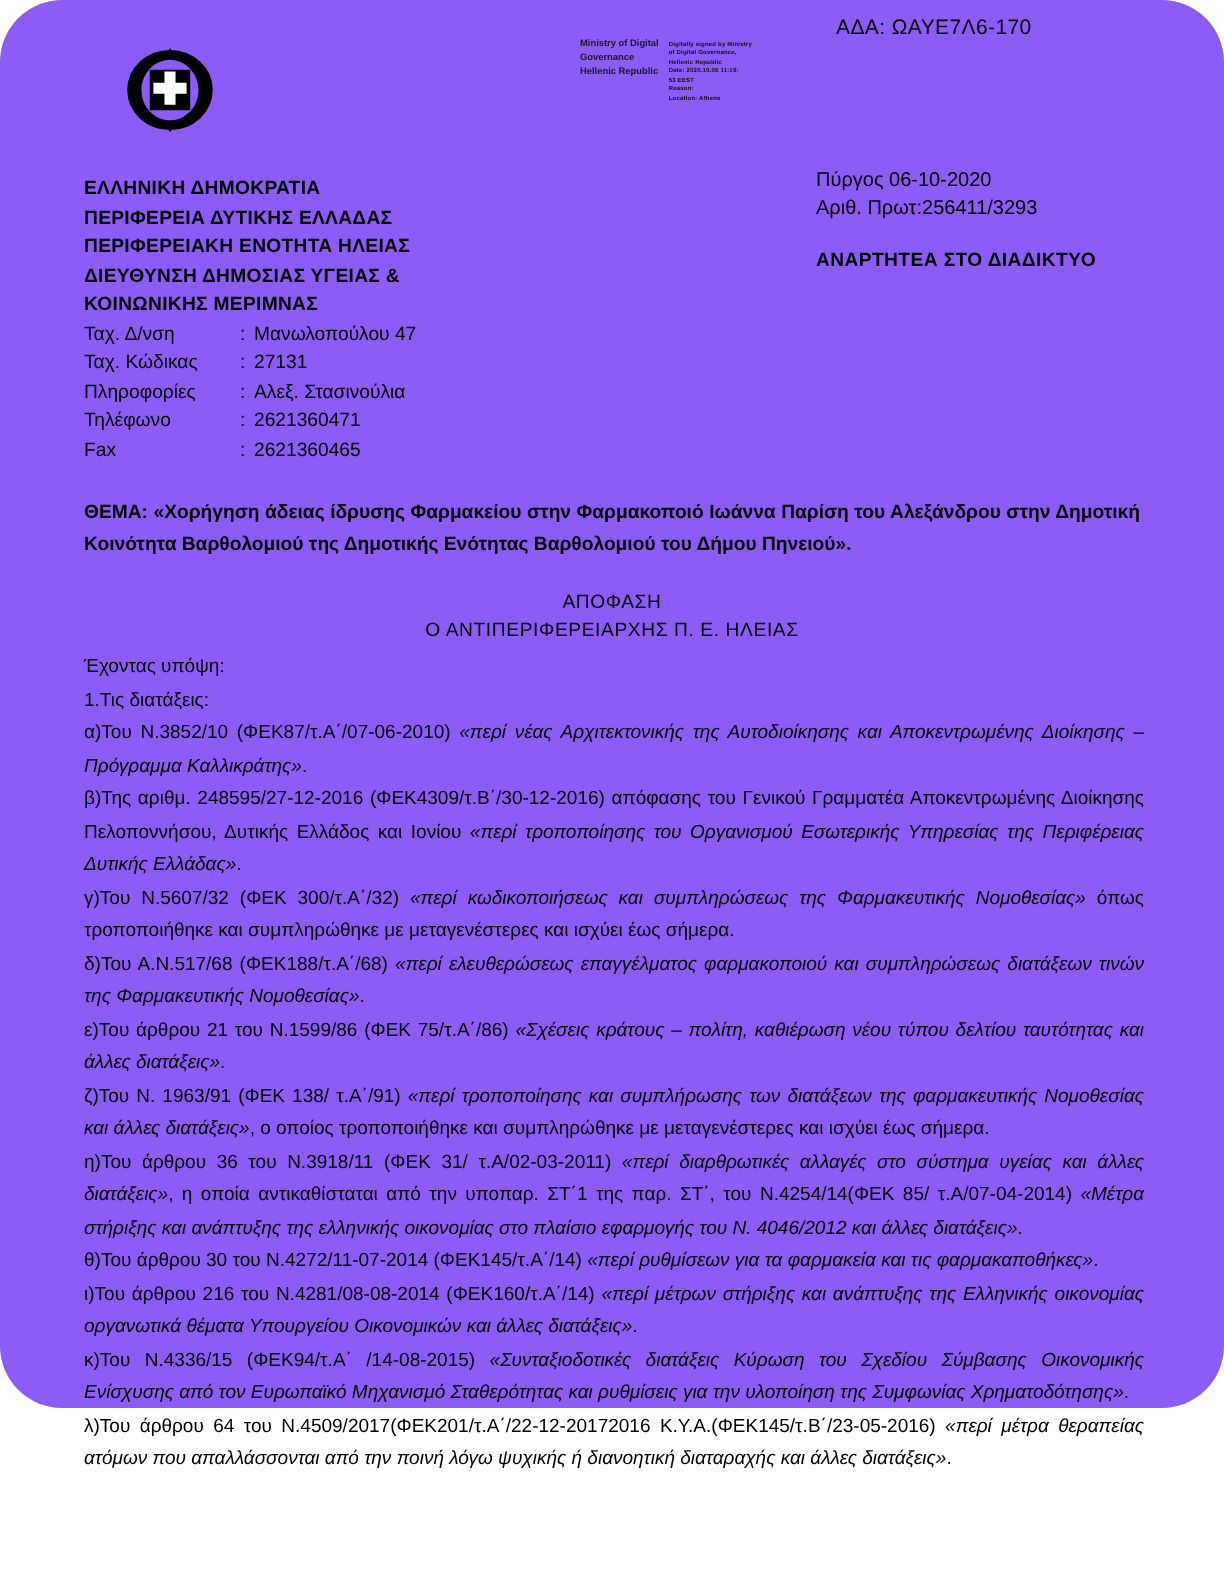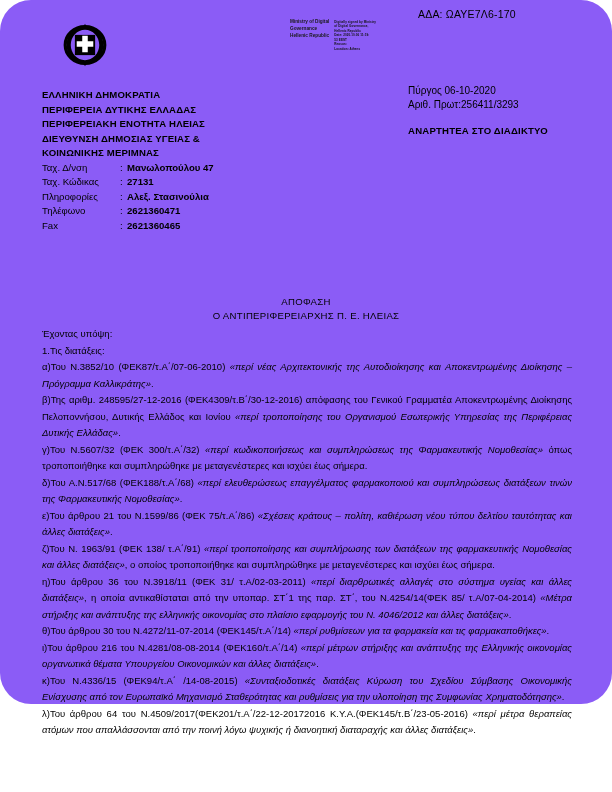--- a/index.html
+++ b/index.html
@@ -82,21 +82,21 @@
     margin-top: 14px;
   }
   .hdr-left .org { letter-spacing: .15px; }
   .kv { display: flex; }
   .kv .k {
     display: inline-block;
     width: 78px;
     font-weight: normal;
   }
   .kv .sep { width: 7px; font-weight: normal; }
-  .kv .v { font-weight: bold; }
+  .kv .v { font-weight: normal; }
 
   
   .hdr-right {
     position: absolute;
     left: 408px;
     top: 84px;
     font-size: 10px;
     line-height: 14.4px;
     white-space: nowrap;
   }
@@ -220,20 +220,21 @@
     </div>
   </div>
 
   <div class="hdr-right">
     <div>Πύργος  06-10-2020</div>
     <div>Αριθ. Πρωτ:256411/3293</div>
   </div>
 
   <div class="anartitea">ΑΝΑΡΤΗΤΕΑ ΣΤΟ ΔΙΑΔΙΚΤΥΟ</div>
 
+  <div class="thema">ΘΕΜΑ: «Χορήγηση   άδειας  ίδρυσης Φαρμακείου στην Φαρμακοποιό Ιωάννα Παρίση  του Αλεξάνδρου στην Δημοτική Κοινότητα Βαρθολομιού της Δημοτικής Ενότητας Βαρθολομιού του Δήμου Πηνειού».</div>
 
   <div class="apofasi">
     <div>ΑΠΟΦΑΣΗ</div>
     <div>Ο ΑΝΤΙΠΕΡΙΦΕΡΕΙΑΡΧΗΣ Π. Ε. ΗΛΕΙΑΣ</div>
   </div>
 
   <div class="body-text">
     <p class="lead">Έχοντας υπόψη:</p>
     <p class="lead">1.Τις διατάξεις:</p>
     <p>α)Του  Ν.3852/10  (ΦΕΚ87/τ.Α΄/07-06-2010)  <span class="it">«περί  νέας  Αρχιτεκτονικής  της  Αυτοδιοίκησης  και  Αποκεντρωμένης Διοίκησης – Πρόγραμμα Καλλικράτης»</span>.</p>

